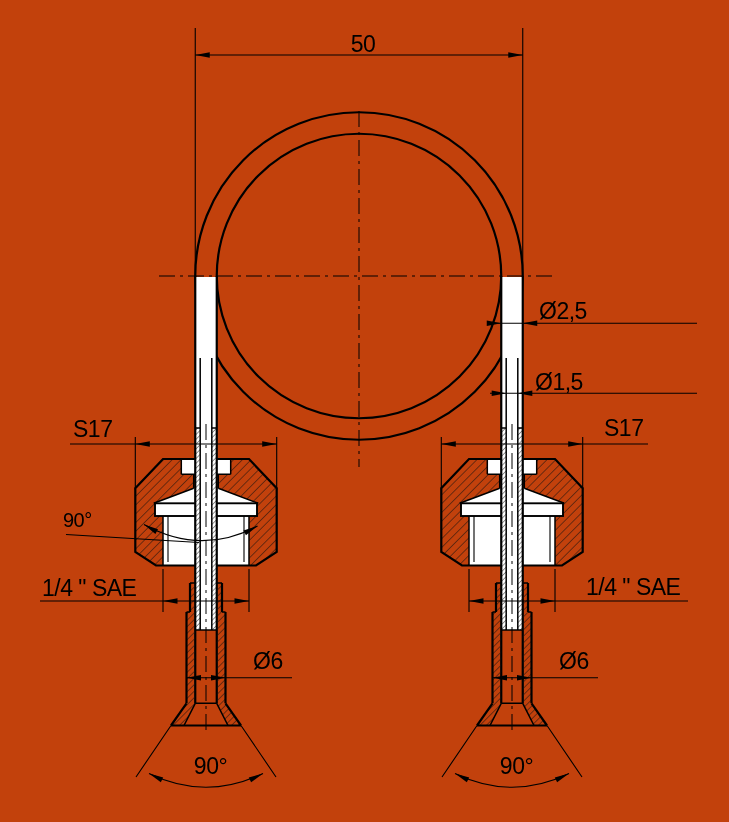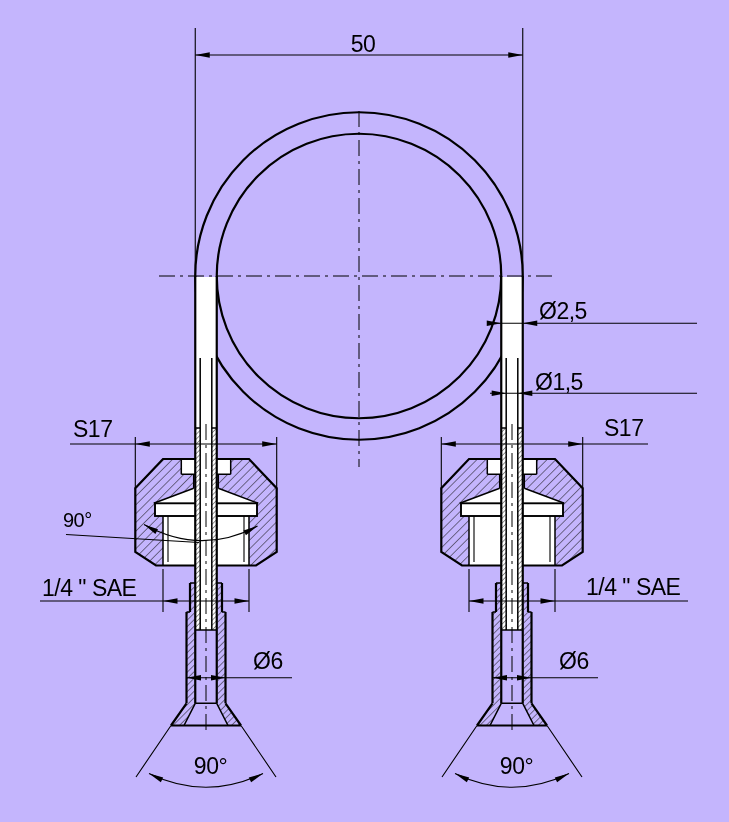--- a/index.html
+++ b/index.html
@@ -1,16 +1,16 @@
 <!DOCTYPE html>
 <html><head>
 <meta charset="utf-8">
 <style>
   html,body{margin:0;padding:0;background:#fff;}
-  .stage{position:relative;width:729px;height:822px;background:#c4b5fd;overflow:hidden;
+  .stage{position:relative;width:729px;height:822px;background:#c2410c;overflow:hidden;
          font-family:"Liberation Sans","DejaVu Sans",sans-serif;}
   svg{display:block;}
   
   .s2 {stroke:#000;stroke-width:2.2;fill:none;stroke-linecap:butt;}
   .s18{stroke:#000;stroke-width:1.9;fill:none;}
   .s15{stroke:#000;stroke-width:1.5;fill:none;}
   .s14{stroke:#000;stroke-width:1.4;fill:none;}
   .s1 {stroke:#000;stroke-width:1.1;fill:none;}
   .cl {stroke:#000;stroke-width:1;fill:none;stroke-dasharray:16 5 3 5;}
   .wh {fill:#fff;stroke:none;}

